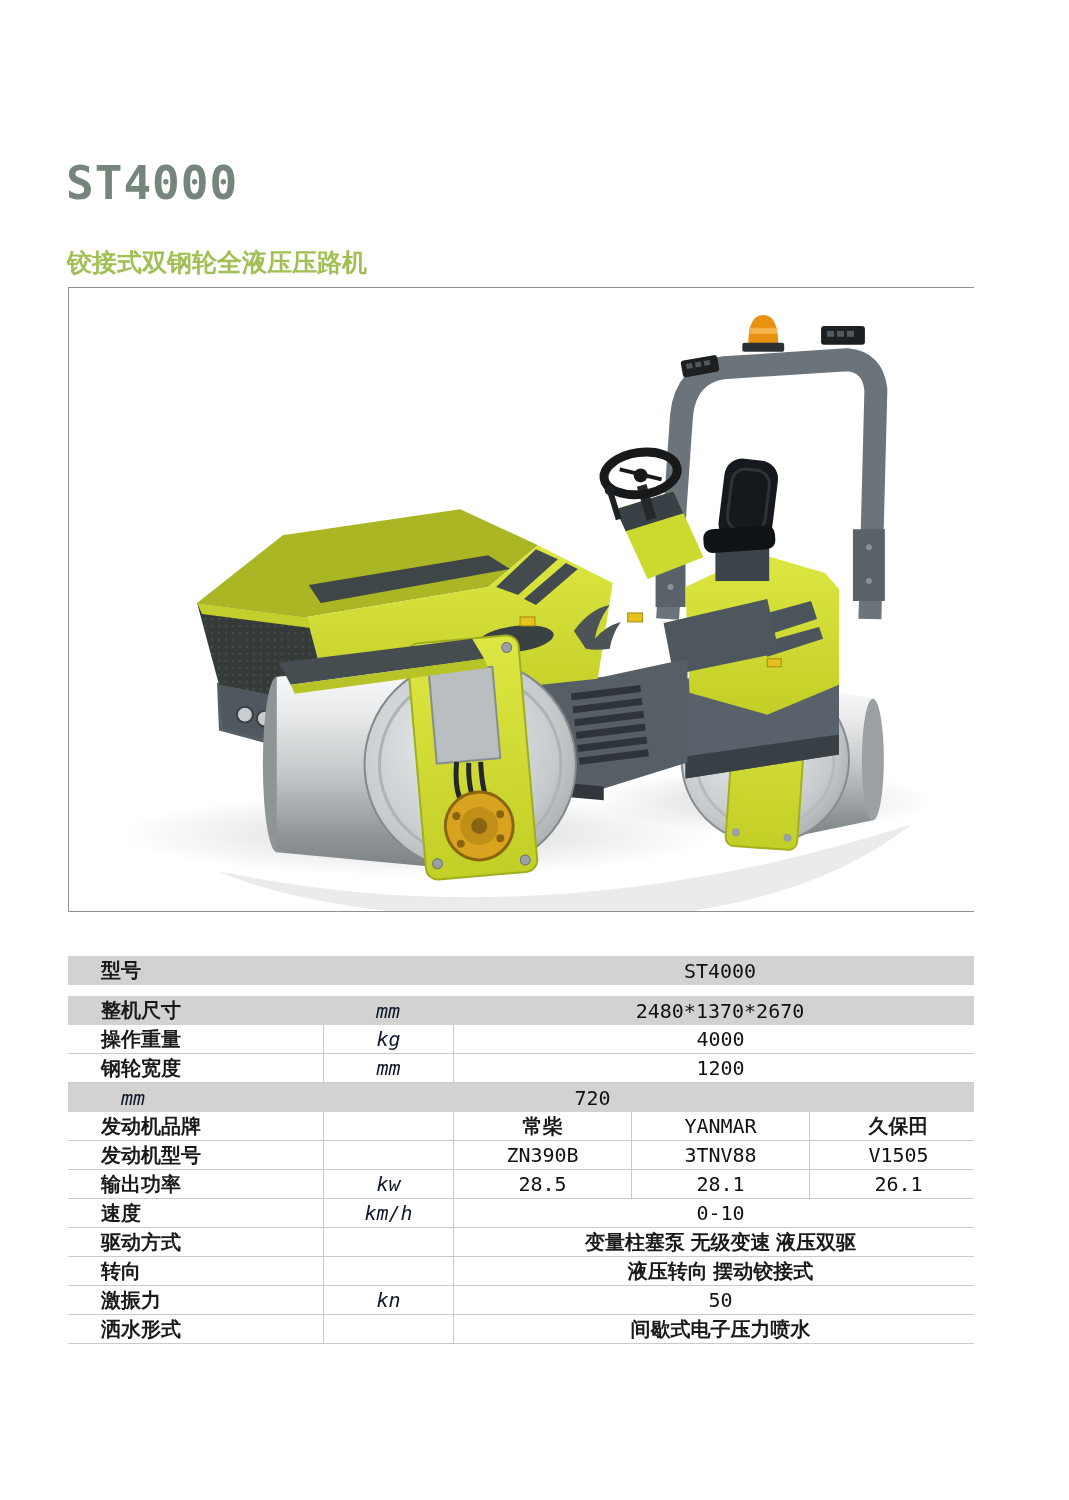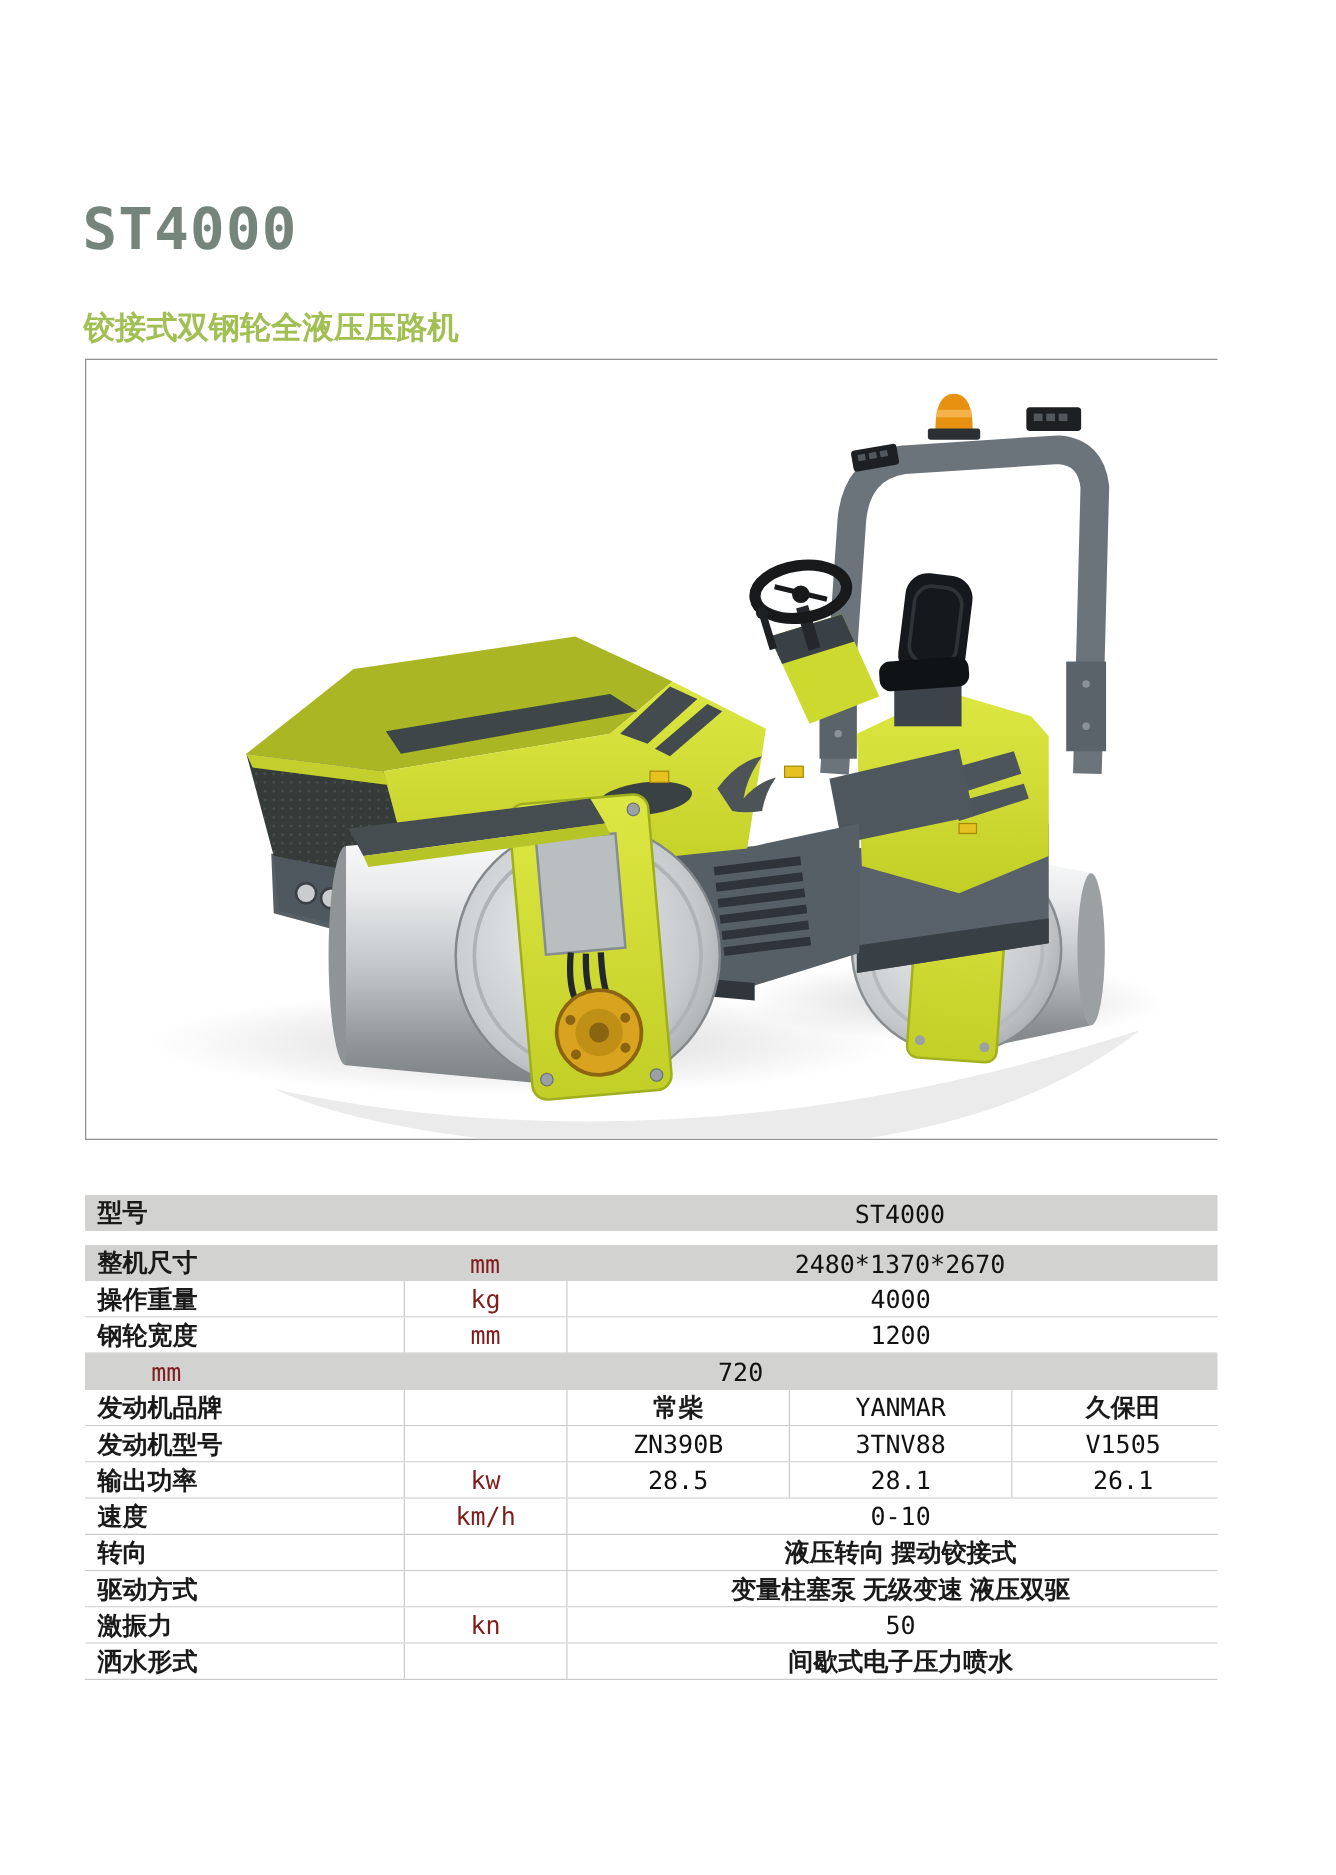--- a/index.html
+++ b/index.html
@@ -32,26 +32,26 @@
   }
   .spec-row{
     display:flex;align-items:stretch;height:29px;box-sizing:border-box;
     background:#ffffff;
   }
   .spec-row:not(.shaded){border-bottom:1px solid var(--line-color,#cbcbc9);}
   .spec-row.shaded{background:var(--shade-color,#d2d2d0);}
   .row-gap{height:11px;background:#ffffff;}
   .cell{display:flex;align-items:center;box-sizing:border-box;}
   .c-label{
-    width:255px;padding-left:10px;
+    width:255px;padding-left:33px;
     font-size:20px;font-weight:bold;color:var(--text-color,#1a1a1a);
   }
   .c-unit{
     width:130px;justify-content:center;
-    font-family:"DejaVu Sans Mono",monospace;font-size:20px;color:#7f1d1d;
+    font-family:"DejaVu Sans Mono",monospace;font-size:20px;color:#0f172a;font-style:italic;
   }
   .c-values{flex:1;display:flex;align-items:stretch;}
   .c-value{
     flex:1;justify-content:center;text-align:center;
     font-family:"DejaVu Sans Mono",monospace;font-size:20px;color:#111111;
   }
   .c-value.cjk{
     font-family:"Liberation Sans","DejaVu Sans",sans-serif;font-weight:bold;
     color:var(--text-color,#1a1a1a);
   }
@@ -301,31 +301,31 @@
           </div>
   </div>
         <div class="spec-row">
     <div class="cell c-label">速度</div>
     <div class="cell c-unit">km/h</div>
     <div class="c-values">
             <div class="cell c-value">0-10</div>
           </div>
   </div>
         <div class="spec-row">
+    <div class="cell c-label">驱动方式</div>
+    <div class="cell c-unit"></div>
+    <div class="c-values">
+            <div class="cell c-value cjk">变量柱塞泵 无级变速 液压双驱</div>
+          </div>
+  </div>
+        <div class="spec-row">
     <div class="cell c-label">转向</div>
     <div class="cell c-unit"></div>
     <div class="c-values">
             <div class="cell c-value cjk">液压转向 摆动铰接式</div>
-          </div>
-  </div>
-        <div class="spec-row">
-    <div class="cell c-label">驱动方式</div>
-    <div class="cell c-unit"></div>
-    <div class="c-values">
-            <div class="cell c-value cjk">变量柱塞泵 无级变速 液压双驱</div>
           </div>
   </div>
         <div class="spec-row">
     <div class="cell c-label">激振力</div>
     <div class="cell c-unit">kn</div>
     <div class="c-values">
             <div class="cell c-value">50</div>
           </div>
   </div>
         <div class="spec-row">

